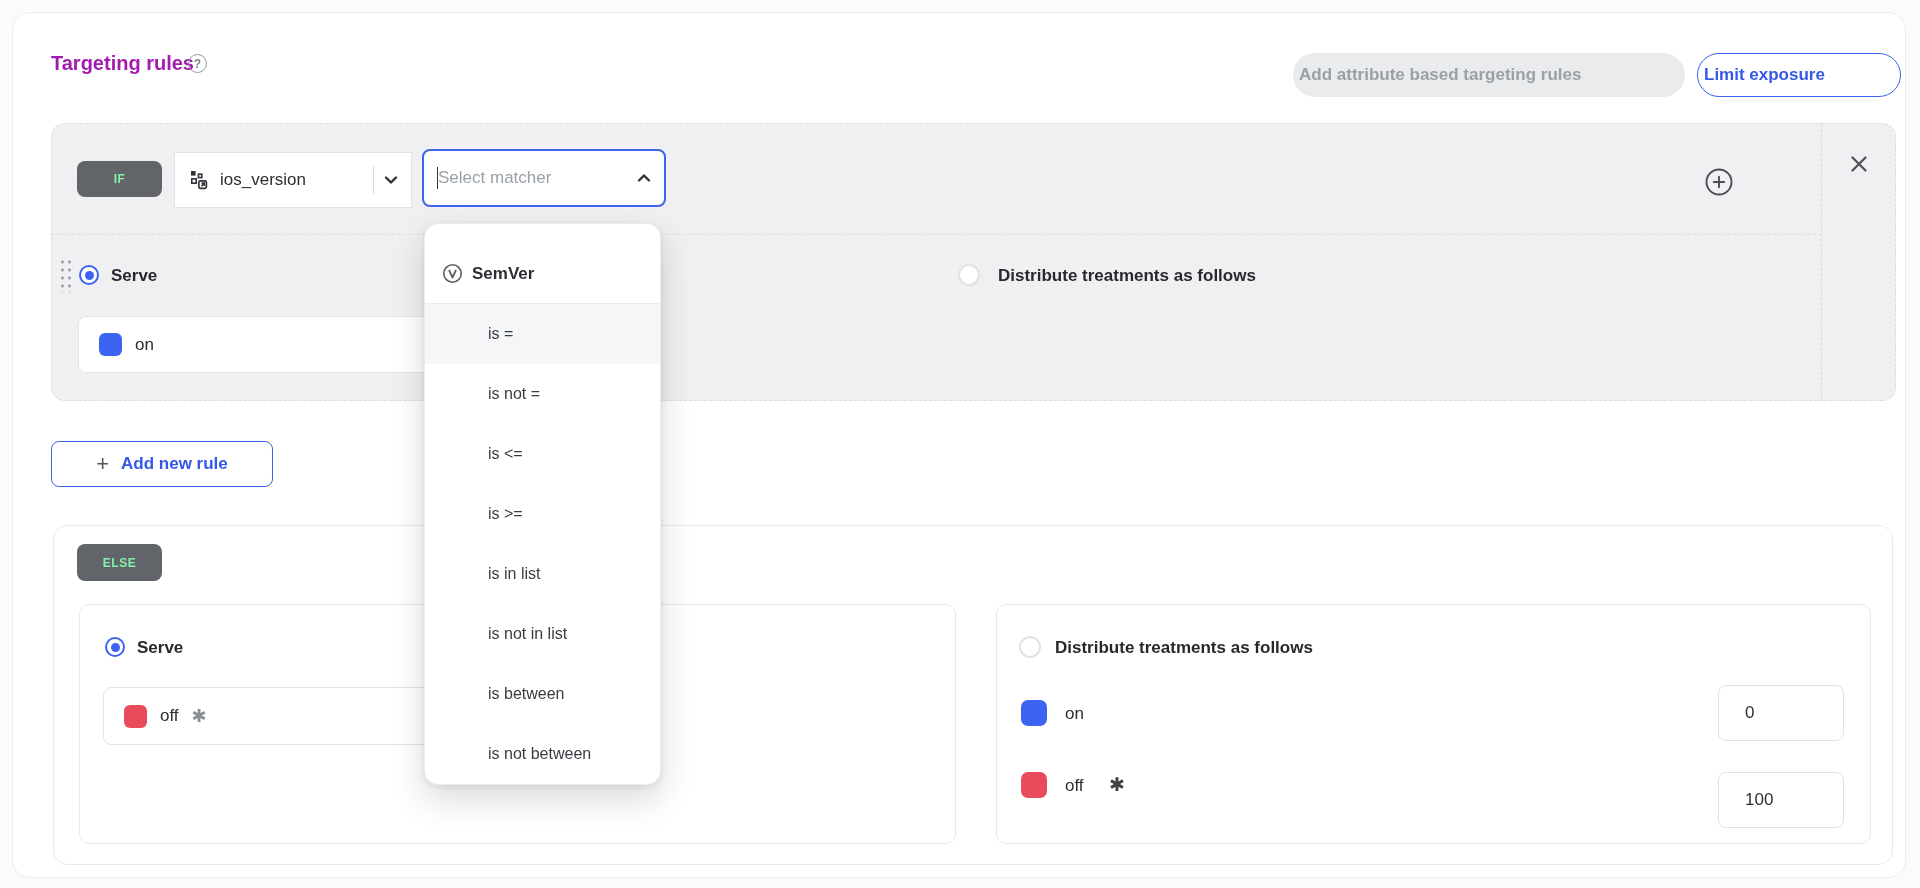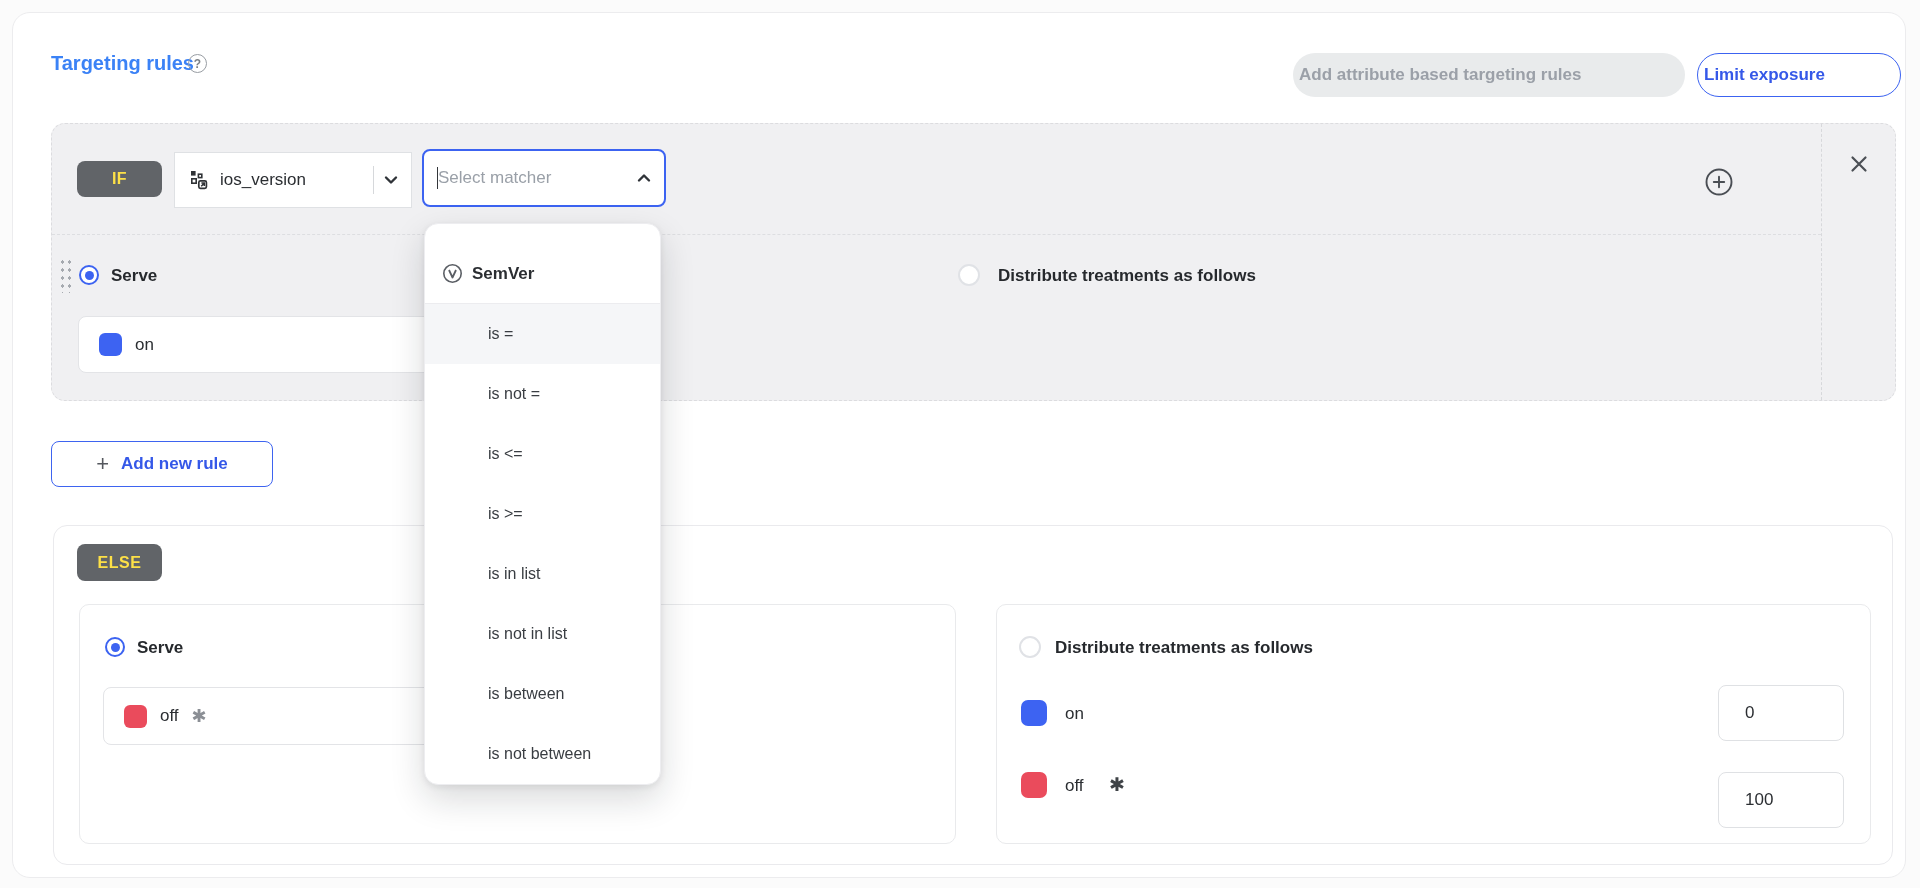--- a/index.html
+++ b/index.html
@@ -8,21 +8,21 @@
     background:#fbfbfb;
     font-family:"Liberation Sans",sans-serif;
     color:#2b2e32;
   }
   .abs{position:absolute;}
   
   .container{
     left:12px;top:12px;width:1892px;height:864px;
     background:#ffffff;border:1px solid #ececee;border-radius:18px;
   }
-  .page-title{left:38px;top:38px;font-size:20px;font-weight:700;color:#3b82f6;line-height:24px;}
+  .page-title{left:38px;top:38px;font-size:20px;font-weight:700;color:#a21caf;line-height:24px;}
   .help-icon{
     left:175px;top:41px;width:19px;height:19px;border:1.5px solid #989da3;border-radius:50%;
     display:flex;align-items:center;justify-content:center;font-size:12px;font-weight:700;color:#7c8187;
     box-sizing:border-box;
   }
   .btn{display:flex;align-items:center;border-radius:22px;box-sizing:border-box;cursor:pointer;}
   .btn-gray{
     left:1280px;top:40px;width:392px;height:44px;background:#e9ebec;color:#9ba0a8;
     font-size:17px;font-weight:600;border:none;
   }
@@ -31,21 +31,21 @@
     font-size:17px;font-weight:700;border:1.5px solid #3c63f1;
   }
   
   .if-card{
     left:38px;top:110px;width:1845px;height:278px;
     background:#f0f0f2;border:1px dashed #dcdcdf;border-radius:14px;box-sizing:border-box;
   }
   .v-divider{left:1769px;top:0;height:276px;width:0;border-left:1px dashed #d7d8db;}
   .h-divider{left:0;top:110px;width:1769px;height:0;border-top:1px dashed #dddee1;}
   .badge{
-    background:#616468;color:#fde047;border-radius:8px;font-size:16px;font-weight:700;
+    background:#616468;color:#86efac;border-radius:8px;font-size:12px;font-weight:700;
     display:flex;align-items:center;justify-content:center;letter-spacing:.5px;
   }
   .if-badge{left:25px;top:37px;width:85px;height:36px;}
   .attr-select{
     left:122px;top:28px;width:238px;height:56px;background:#fff;border:1px solid #dfe1e4;border-radius:0;
     display:flex;align-items:center;padding:0 12px 0 14px;box-sizing:border-box;gap:9px;cursor:pointer;
   }
   .attr-label{font-size:17px;color:#2b2e32;flex:1;}
   .attr-divider{width:0;height:28px;border-left:1px solid #d6d8db;}
   .matcher-box{

